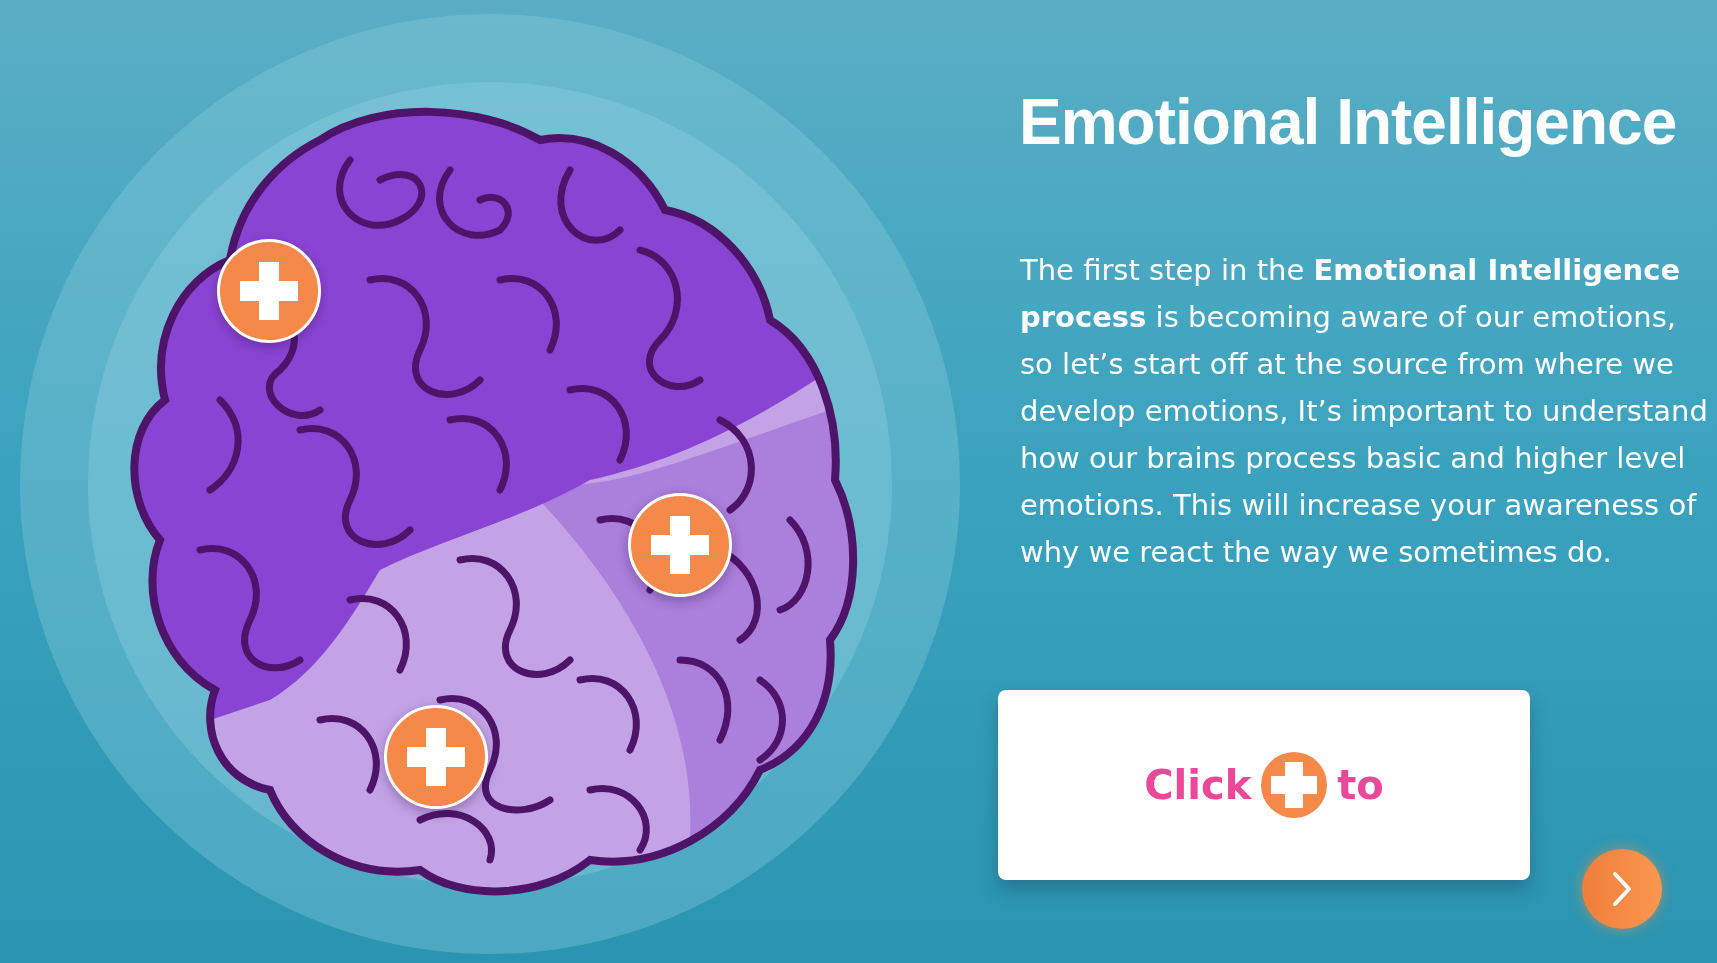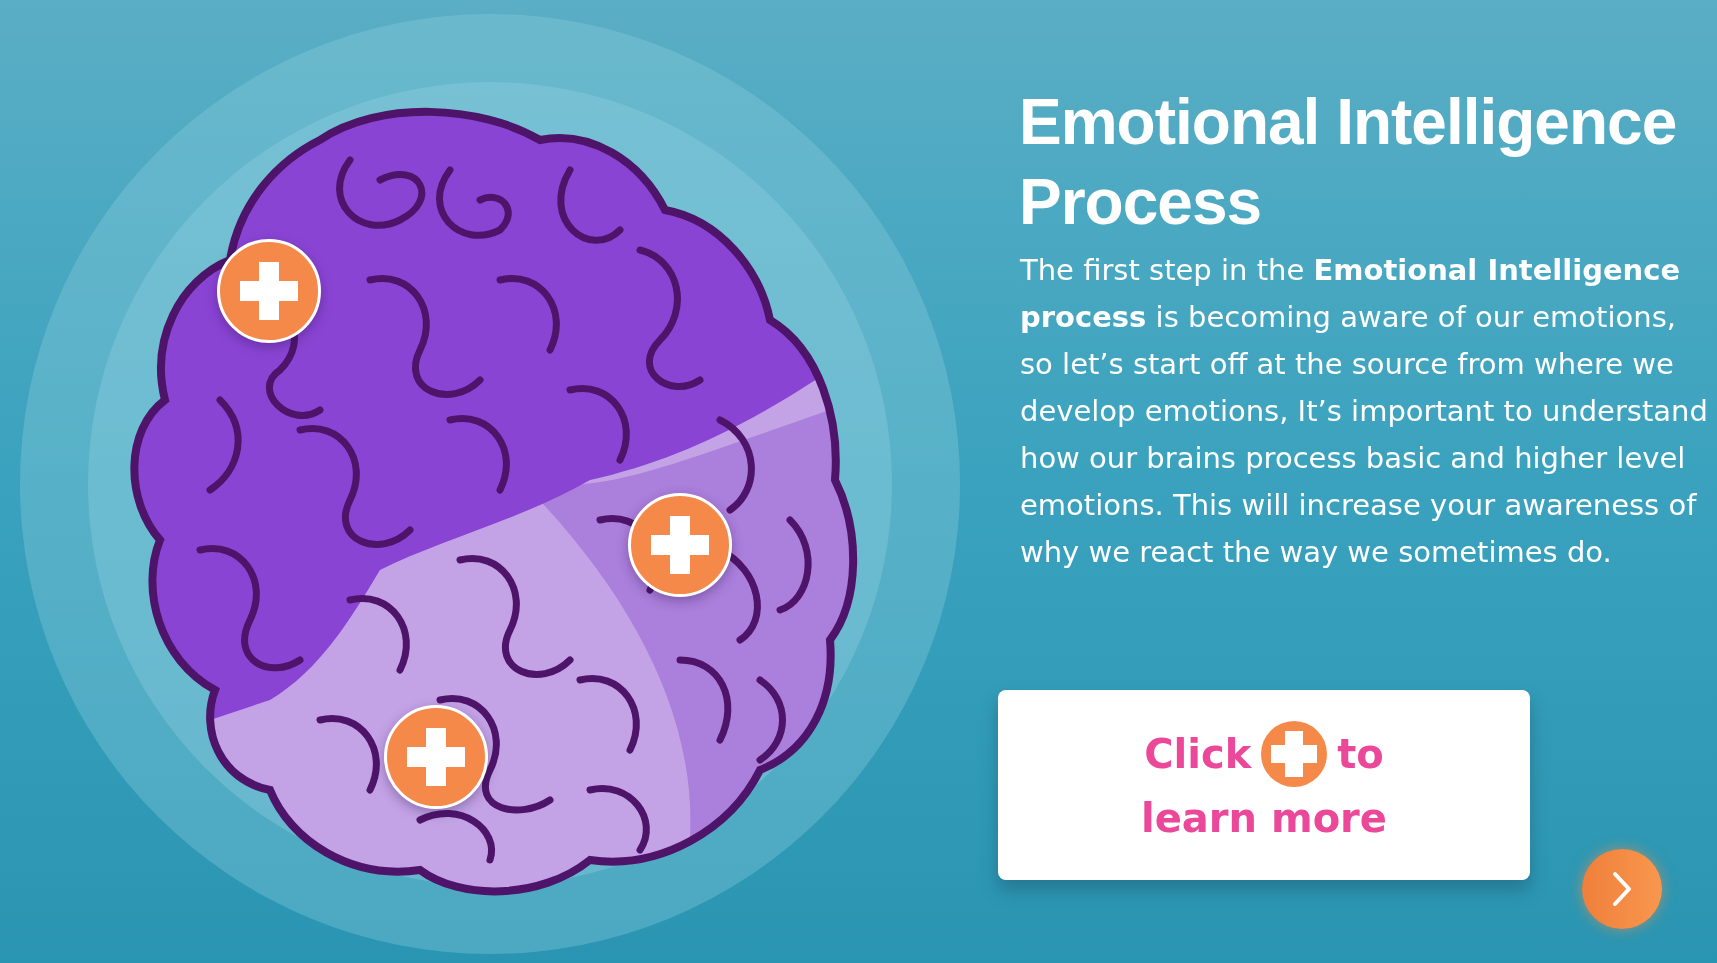--- a/index.html
+++ b/index.html
@@ -114,36 +114,32 @@
   <span class="cross-v"></span>
   <span class="cross-h"></span>
 </div>
 <div class="hotspot" style="left:384px; top:705px;">
   <span class="cross-v"></span>
   <span class="cross-h"></span>
 </div>
 
 <h1 class="title">
   <span>Emotional Intelligence</span><br>
-  <span>Process</span>
 </h1>
 
 <p class="body-text"><span>The first step in the </span><b>Emotional Intelligence process</b><span> is becoming aware of our emotions, so let’s start off at the source from where we develop emotions, It’s important to understand how our brains process basic and higher level emotions. This will increase your awareness of why we react the way we sometimes do.</span></p>
 
 <div class="card">
   <div class="card-line">
     <span>Click</span>
     <span class="card-plus">
       <span class="cross-v"></span>
       <span class="cross-h"></span>
     </span>
     <span>to</span>
   </div>
-  <div class="card-line">
-    <span>learn more</span>
-  </div>
 </div>
 
 <div class="next-btn">
   <svg width="26" height="38" viewBox="0 0 26 38">
     <path d="M6 4 L20 19 L6 34" fill="none" stroke="#ffffff" stroke-width="4" stroke-linecap="round" stroke-linejoin="round"></path>
   </svg>
 </div>
 
 </body></html>

